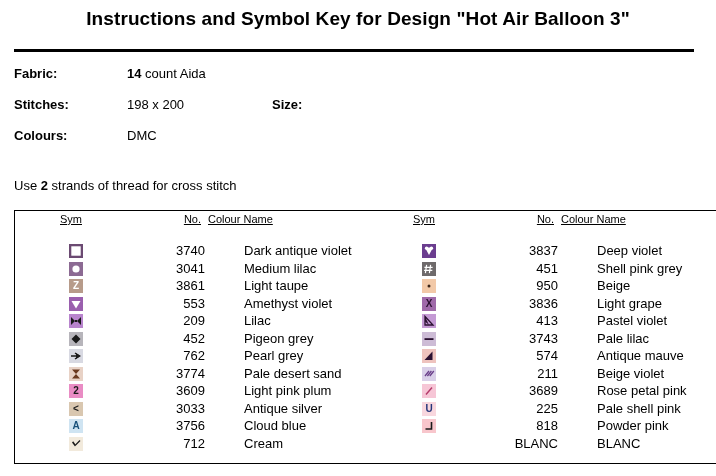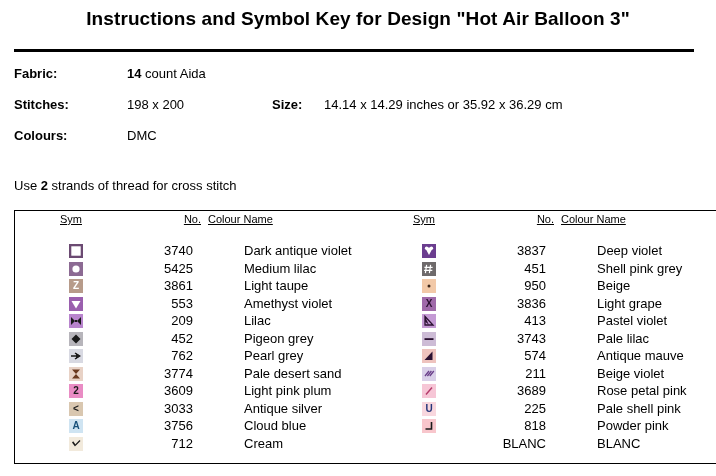--- a/index.html
+++ b/index.html
@@ -73,21 +73,21 @@
   }
   .cell-sym{
     position:absolute;left:54px;top:1px;
     width:14px;height:14px;
     box-sizing:border-box;
     display:flex;align-items:center;justify-content:center;
     font-size:10px;line-height:1;font-weight:bold;
     overflow:hidden;
   }
   .cell-no{
-    position:absolute;left:112px;width:66px;top:0;
+    position:absolute;left:124px;width:66px;top:0;
     text-align:right;font-size:13px;white-space:nowrap;
   }
   .cell-name{
     position:absolute;left:193px;top:0;
     font-size:13px;white-space:nowrap;margin-left:36px;
   }
 
   .glyph-svg{display:block;}
 </style>
 </head>
@@ -102,21 +102,20 @@
 
     <div class="info-row">
       <span class="lbl">Fabric:</span>
       <span class="val"><span class="b">14</span><span> count Aida</span></span>
     </div>
 
     <div class="info-row">
       <span class="lbl">Stitches:</span>
       <span class="val">198 x 200</span>
       <span class="val2-lbl">Size:</span>
-      <span class="val2">14.14 x 14.29 inches or 35.92 x 36.29 cm</span>
     </div>
 
     <div class="info-row">
       <span class="lbl">Colours:</span>
       <span class="val">DMC</span>
     </div>
 
   </div>
 
   <div class="use-line"><span>Use </span><span class="b">2</span><span> strands of thread for cross stitch</span></div>
@@ -138,21 +137,21 @@
               </div>
               <div class="cell-no">3740</div>
               <div class="cell-name">Dark antique violet</div>
             </div>
             <div class="row">
               <div class="cell-sym" style="background: rgb(140, 106, 147); color: rgb(255, 255, 255);">
                 <svg class="glyph-svg" width="14" height="14" viewBox="0 0 14 14">
                   <circle cx="7" cy="7" r="3.6" fill="#fff"></circle>
                 </svg>
               </div>
-              <div class="cell-no">5425</div>
+              <div class="cell-no">3041</div>
               <div class="cell-name">Medium lilac</div>
             </div>
             <div class="row">
               <div class="cell-sym" style="background: rgb(183, 155, 138); color: rgb(255, 255, 255);">
                 <span>Z</span>
               </div>
               <div class="cell-no">3861</div>
               <div class="cell-name">Light taupe</div>
             </div>
             <div class="row">

